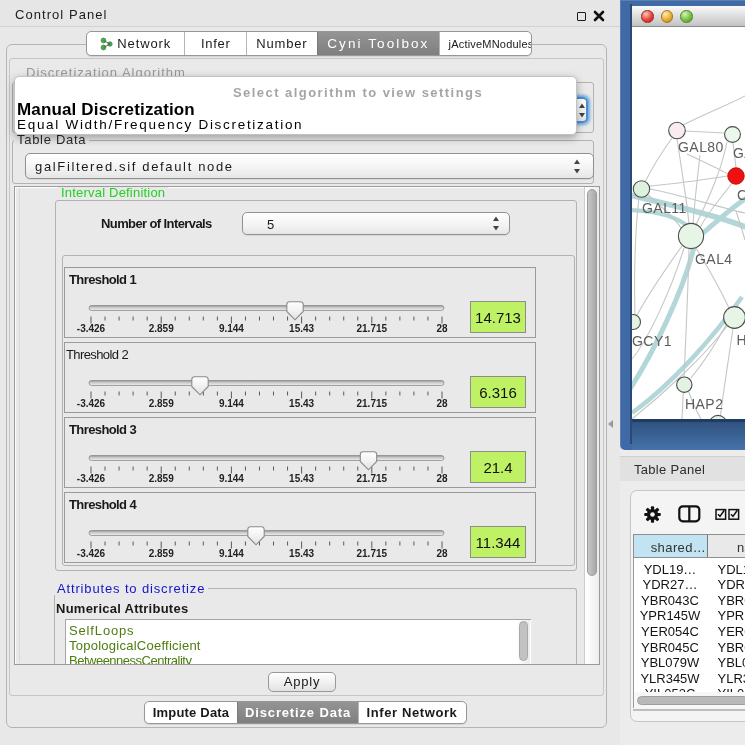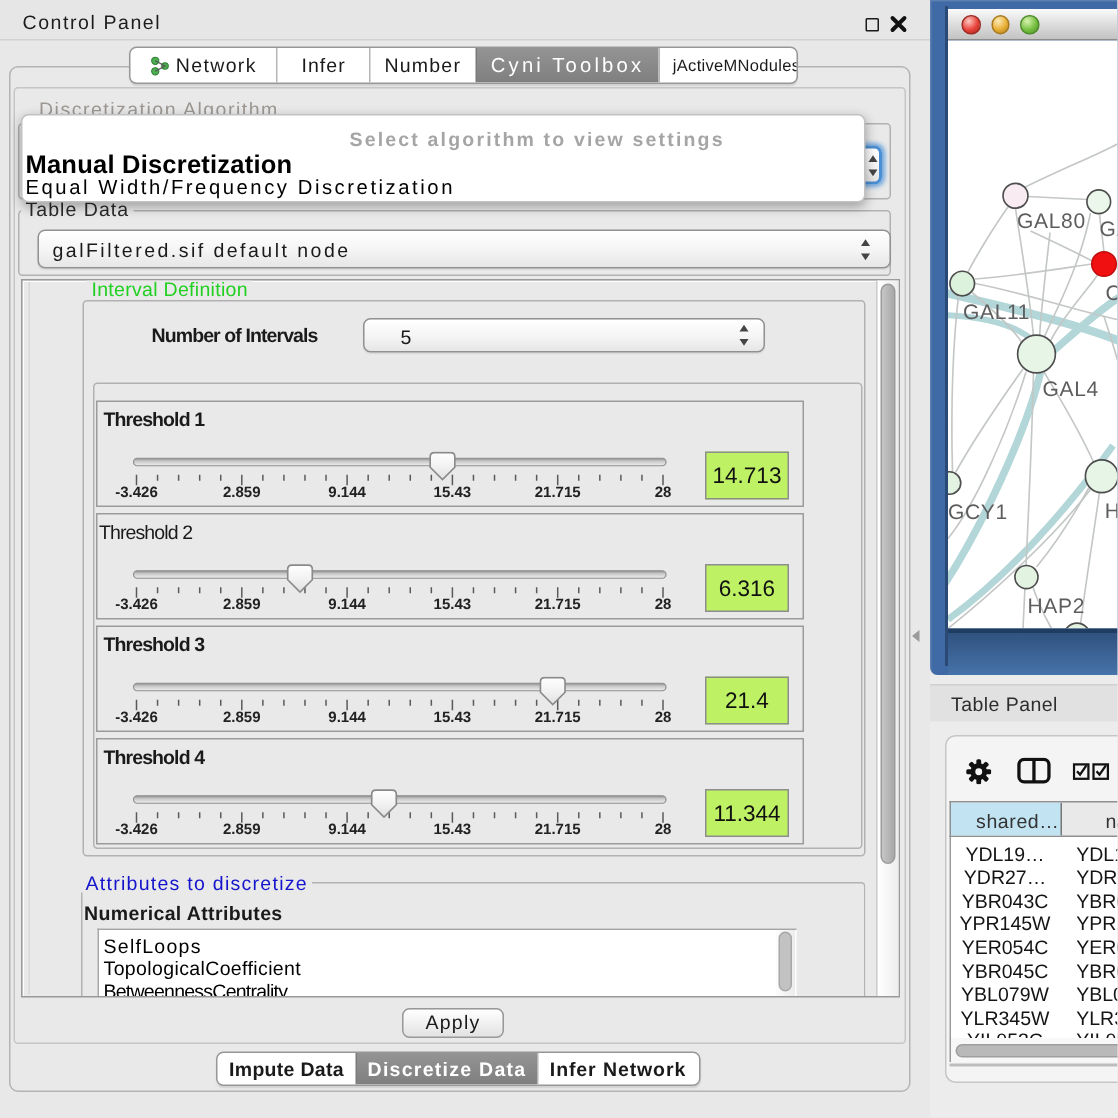--- a/index.html
+++ b/index.html
@@ -246,21 +246,21 @@
     <div class="t" style="left:161.2px;top:549px;font-size:10px;font-weight:bold;transform:translateX(-50%);color:#222">2.859</div>
     <div class="t" style="left:231.4px;top:549px;font-size:10px;font-weight:bold;transform:translateX(-50%);color:#222">9.144</div>
     <div class="t" style="left:301.6px;top:549px;font-size:10px;font-weight:bold;transform:translateX(-50%);color:#222">15.43</div>
     <div class="t" style="left:371.8px;top:549px;font-size:10px;font-weight:bold;transform:translateX(-50%);color:#222">21.715</div>
     <div class="t" style="left:442px;top:549px;font-size:10px;font-weight:bold;transform:translateX(-50%);color:#222">28</div>
     <div class="vbox" style="left:470px;top:525.5px;width:56px;height:32px;line-height:31px">11.344</div>
 <div class="box" style="left:54px;top:588px;width:523px;height:76px;border-bottom:none;border-bottom-left-radius:0;border-bottom-right-radius:0"></div>
 <div class="tb" style="left:54px;top:583px;color:#1414cc;letter-spacing:0.85px">Attributes to discretize</div>
 <div class="t" style="left:56px;top:602px;font-weight:bold;letter-spacing:0.25px">Numerical Attributes</div>
 <div style="position:absolute;left:65px;top:619px;width:466px;height:45px;background:#fff;border-top:1px solid #a5a5a5;border-left:1px solid #a5a5a5;overflow:hidden">
-      <div style="font-size:13px;letter-spacing:0.25px;color:#000000;padding-left:3px;line-height:15.4px;padding-top:2.5px"><span style="letter-spacing:0.85px">SelfLoops</span><br>TopologicalCoefficient<br><span style="letter-spacing:-0.5px">BetweennessCentrality</span></div>
+      <div style="font-size:13px;letter-spacing:0.25px;color:#4d7c0f;padding-left:3px;line-height:15.4px;padding-top:2.5px"><span style="letter-spacing:0.85px">SelfLoops</span><br>TopologicalCoefficient<br><span style="letter-spacing:-0.5px">BetweennessCentrality</span></div>
     </div>
 <div style="position:absolute;left:517px;top:620px;width:13px;height:44px;background:linear-gradient(to right,#fdfdfd,#ececec)"></div>
 <div style="position:absolute;left:519px;top:621px;width:9px;height:40px;background:#c2c2c2;border:1px solid #a8a8a8;border-radius:5px"></div>
 <div style="position:absolute;left:268px;top:672px;width:68px;height:20px;background:linear-gradient(#ffffff,#f1f1f1 50%,#e2e2e2);border:1px solid #989898;border-radius:5px;text-align:center;font-size:13px;letter-spacing:0.8px;line-height:18px;color:#1a1a1a">Apply</div>
 <div class="seg" style="left:144px;top:701px;width:323px;height:23px;font-weight:bold">
       <div style="width:92px">
         <span style="letter-spacing:0.2px">Impute Data</span>
       </div>
       <div class="sel" style="width:121px">
         <span style="letter-spacing:0.85px">Discretize Data</span>

